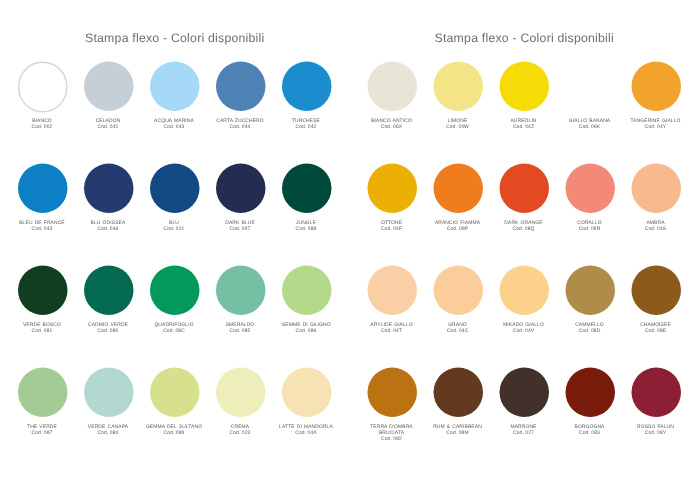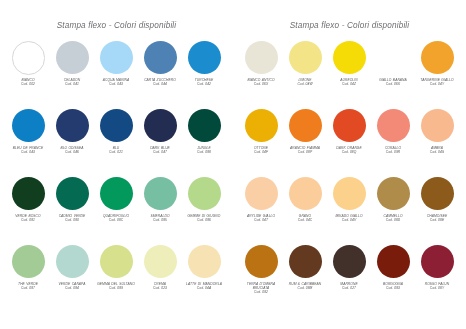--- a/index.html
+++ b/index.html
@@ -18,21 +18,20 @@
     height: 329px;
     display: flex;
     box-sizing: border-box;
   }
   .panel {
     width: 233px;
     height: 329px;
     box-sizing: border-box;
     padding: 0;
     position: relative;
-    font-style: italic;
   }
   .panel-title {
     text-align: center;
     font-size: 8.2px;
     color: #6d6e71;
     letter-spacing: 0.15px;
     padding-top: 21px;
     height: 14px;
     line-height: 10px;
     font-weight: 400;

